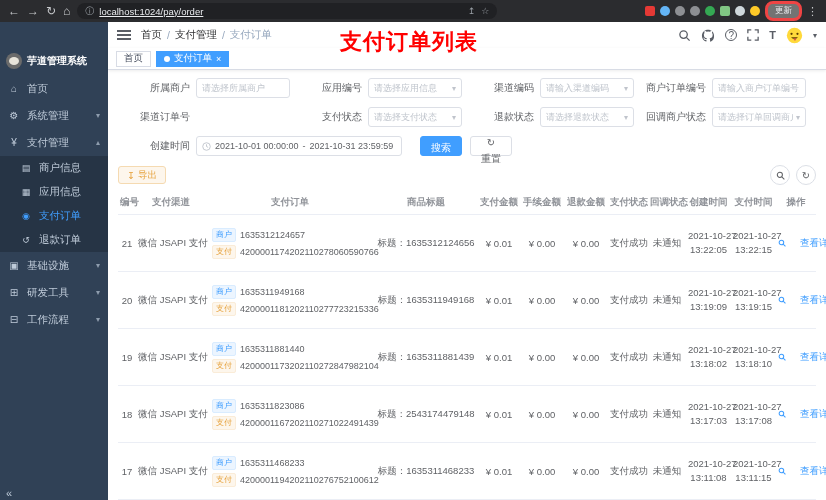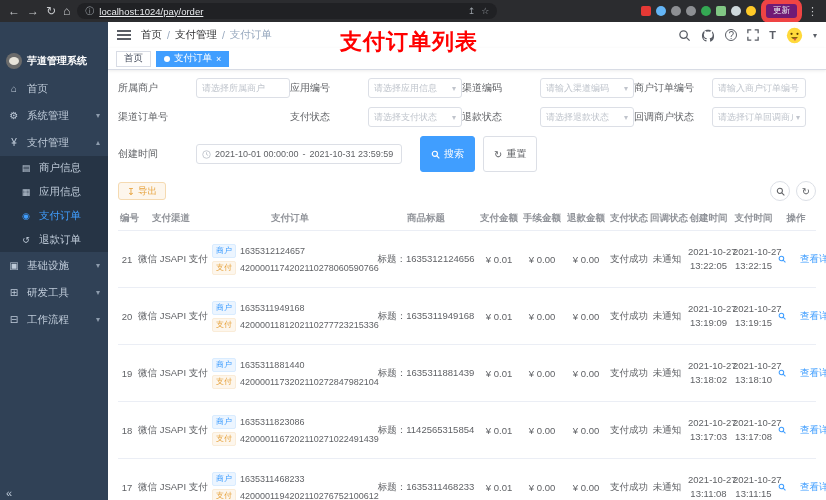--- a/index.html
+++ b/index.html
@@ -10,21 +10,21 @@
   
   .chrome { height:22px; background:#2b2c2f; display:flex; align-items:center; gap:7px; padding:0 8px; flex:0 0 22px; }
   .nav-glyph { color:#c7c9cc; font-size:12px; line-height:22px; }
   .urlbar { width:420px; height:16px; background:#202124; border-radius:9px; display:flex; align-items:center; gap:5px; padding:0 8px; }
   .url-info { color:#9aa0a6; font-size:9px; }
   .url-text { color:#e8eaed; font-size:9.5px; white-space:nowrap; overflow:hidden; flex:1;text-decoration:underline; }
   .url-right { color:#9aa0a6; font-size:9px; display:flex; gap:6px; }
   .ext-row { display:flex; gap:5px; align-items:center; margin-left:auto; }
   .ext { width:10px; height:10px; border-radius:50%; display:inline-block; }
   .ext.sq { border-radius:2px; }
-  .update-pill { background:#701a75; color:#e8eaed; font-size:8.5px; border-radius:8px; padding:1px 7px; border:5px solid #ef4444; white-space:nowrap; }
+  .update-pill { background:#737373; color:#e8eaed; font-size:8.5px; border-radius:8px; padding:1px 7px; border:3px solid #ef4444; white-space:nowrap; }
   .kebab { color:#c7c9cc; font-size:11px; }
 
   
   .app { flex:1; display:flex; min-height:0; }
   .sidebar { width:108px; background:#304156; color:#bfcbd9; flex:0 0 108px; display:flex; flex-direction:column; position:relative; }
   .side-head { display:flex; align-items:center; gap:5px; padding:7px 6px 6px 6px;margin-top:24px; }
   .side-avatar { width:16px; height:16px; border-radius:50%; background:#6b6b6b; position:relative; flex:0 0 16px; overflow:hidden;}
   .side-avatar::before { content:""; position:absolute; left:3px; top:4px; width:10px; height:8px; border-radius:50%; background:#e8e4da; }
   .app-title { color:#fff; font-size:10px; font-weight:bold; white-space:nowrap; }
   .menu { list-style:none; font-size:10.5px; }
@@ -59,31 +59,31 @@
   .tab.active { background:#409eff; border-color:#409eff; color:#fff; }
   .tab .dot { width:6px; height:6px; border-radius:50%; background:#fff; }
   .tab .x { font-size:9px; }
 
   .content { flex:1; padding:8px 10px 0 10px; min-height:0; overflow:hidden; }
 
   
   .filters { font-size:10.5px; color:#606266; }
   .f-row { display:flex; margin-bottom:9px; }
   .field { display:flex; align-items:center; width:172px; flex:0 0 172px; }
-  .field label { width:78px; flex:0 0 78px; padding-right:6px; color:#606266; font-size:10px; white-space:nowrap; }
+  .field label { width:78px; flex:0 0 78px; text-align:right; padding-right:6px; color:#606266; font-size:10px; white-space:nowrap; }
   .ctrl { flex:1; height:20px; border:1px solid #dcdfe6; border-radius:3px; background:#fff; display:flex; align-items:center; padding:0 5px; gap:3px; min-width:0; }
   .ctrl input { border:none; outline:none; width:100%; font-size:9px; color:#606266; font-family:inherit; }
   .ctrl input::placeholder { color:#bfc4cc; }
   .ph { color:#bfc4cc; font-size:9px; white-space:nowrap; overflow:hidden; flex:1; }
   .ctrl .chev { color:#c0c4cc; font-size:8px; }
   .date-field { width:292px; flex:0 0 292px; }
   .date-ctrl { width:206px; flex:0 0 206px; font-size:9px; color:#606266; gap:4px; }
   .date-ctrl .dt { white-space:nowrap; }
   .btns { display:flex; gap:8px; margin-left:10px; align-items:center; }
-  .btn { height:36px; border-radius:3px; font-size:10px; display:flex; align-items:center; gap:4px; padding:0 10px; cursor:pointer; border:1px solid #dcdfe6; background:#fff; color:#606266; font-family:inherit; }
+  .btn { height:20px; border-radius:3px; font-size:10px; display:flex; align-items:center; gap:4px; padding:0 10px; cursor:pointer; border:1px solid #dcdfe6; background:#fff; color:#606266; font-family:inherit;flex-direction:column; }
   .btn.primary { background:#409eff; border-color:#409eff; color:#fff; }
 
   
   .toolbar { display:flex; align-items:center; margin:2px 0 6px 0; }
   .btn-export { height:18px; font-size:9.5px; color:#e6a23c; background:#fdf6ec; border:1px solid #f5dab1; border-radius:3px; padding:0 8px; display:flex; align-items:center; gap:3px; cursor:pointer; font-family:inherit; }
   .tool-right { margin-left:auto; display:flex; gap:6px; }
   .circle-btn { width:20px; height:20px; border-radius:50%; border:1px solid #dcdfe6; background:#fff; color:#606266; font-size:10px; display:flex; align-items:center; justify-content:center; cursor:pointer; }
 
   
   table { width:698px; border-collapse:collapse; table-layout:fixed; font-size:9.5px; color:#606266; }
@@ -495,21 +495,21 @@
               <td class="c-order">
                 <div class="order-line">
                   <span class="tag tag-blue">商户</span>
                   <span>1635311823086</span>
                 </div>
                 <div class="order-line">
                   <span class="tag tag-yellow">支付</span>
                   <span>4200001167202110271022491439</span>
                 </div>
               </td>
-              <td>标题：1142565315854</td>
+              <td>标题：2543174479148</td>
               <td>¥ 0.01</td>
               <td>¥ 0.00</td>
               <td>¥ 0.00</td>
               <td>支付成功</td>
               <td>未通知</td>
               <td class="two-line">
                 <span>2021-10-27</span>
                 <span>13:17:03</span>
               </td>
               <td class="two-line">

